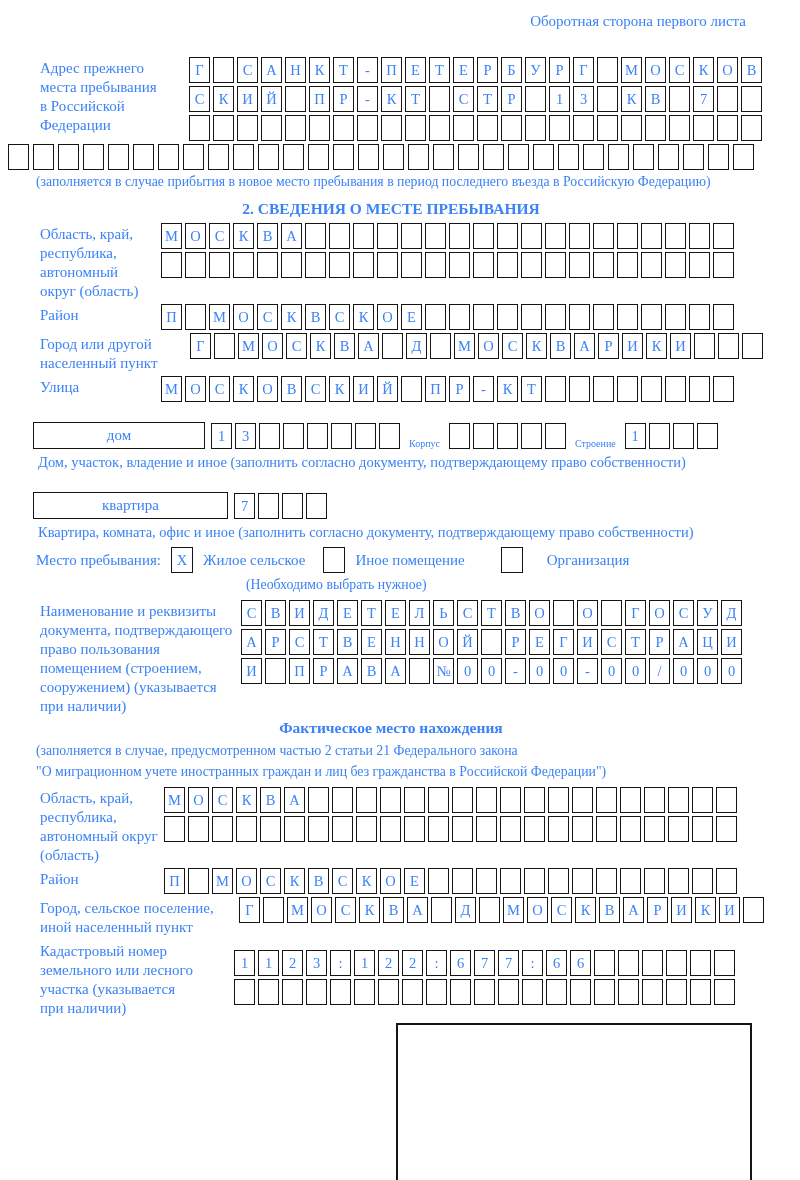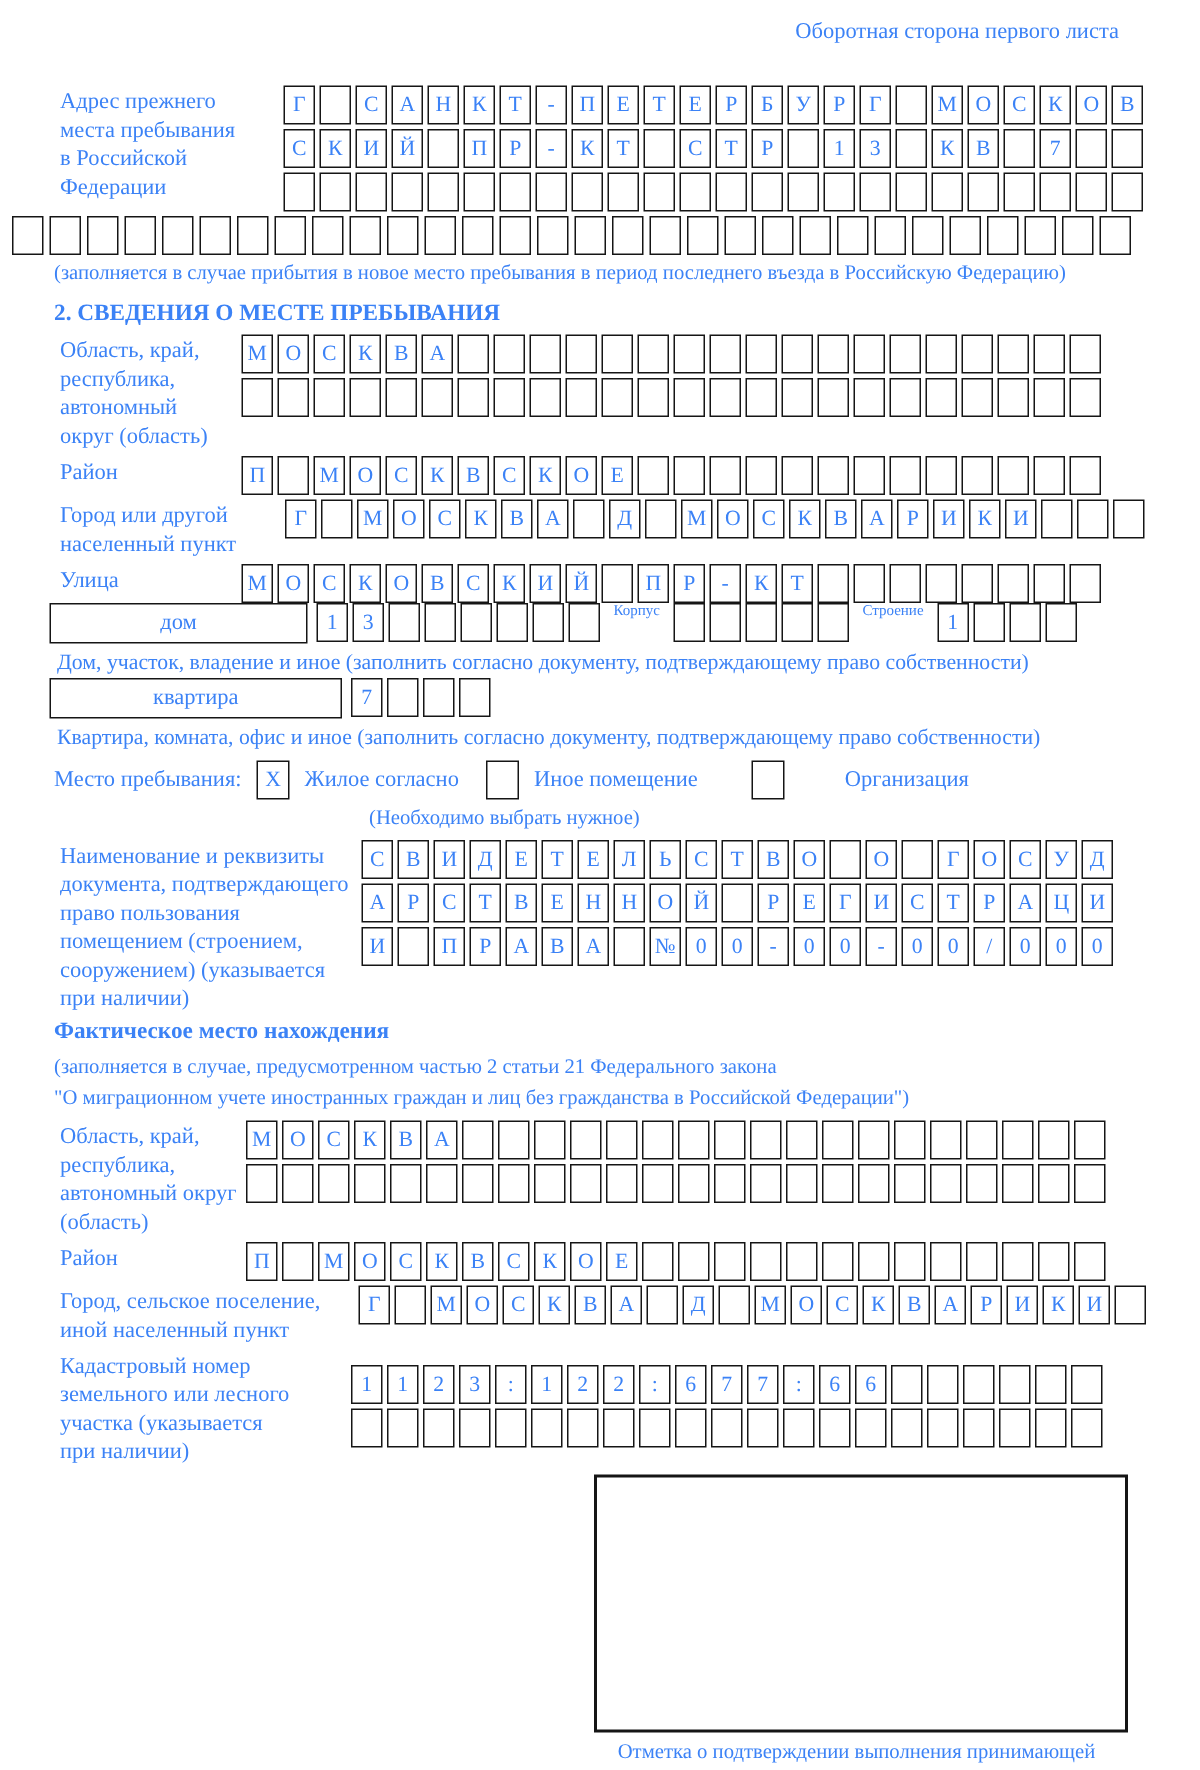--- a/index.html
+++ b/index.html
@@ -23,22 +23,22 @@
   .cellcol{display:flex;flex-direction:column;row-gap:3px;}
   .cells{display:flex;gap:3px;}
   .cb{
     flex:none;box-sizing:border-box;width:21px;height:26px;
     border:1.5px solid #151515;display:flex;align-items:center;justify-content:center;
     font-size:14.5px;line-height:1;background:#fff;
   }
   .fullrow{margin-left:-28px;margin-top:3px;gap:4px;}
   .note{font-size:13.8px;line-height:18px;margin-top:3px;}
   .note-left{font-size:14.5px;line-height:19px;text-align:left;margin-top:4px;margin-left:2px;}
-  .h2{font-weight:bold;font-size:15.5px;text-align:left;margin:8px 0 5px 0;line-height:19px;}
-  .domrow{display:flex;align-items:flex-start;margin-left:-3px;margin-top:0;}
+  .h2{font-weight:bold;font-size:15.5px;text-align:center;margin:8px 0 5px 0;line-height:19px;}
+  .domrow{display:flex;align-items:flex-end;margin-left:-3px;margin-top:20px;}
   .bigbox{
     flex:none;box-sizing:border-box;height:27px;border:1.5px solid #151515;
     display:flex;align-items:center;justify-content:center;font-size:15px;background:#fff;
   }
   .bw172{width:172px;}
   .bw195{width:195px;}
   .inllbl{font-size:10px;margin:0 9px;white-space:nowrap;}
   .ml6{margin-left:6px;}
   .stayrow{display:flex;align-items:center;margin-top:5px;}
   .stayrow .cbx{width:22px;height:26px;}
@@ -374,25 +374,25 @@
         <span class="cb"></span>
         <span class="cb"></span>
         <span class="cb"></span>
       </div>
   </div>
   <div class="note-left">Квартира, комната, офис и иное (заполнить согласно документу, подтверждающему право собственности)</div>
 
   <div class="stayrow">
     <span>Место пребывания:</span>
     <span class="cb cbx" style="margin-left:10px;">X</span>
-    <span class="optlbl" style="margin-left:10px;">Жилое согласно</span>
+    <span class="optlbl" style="margin-left:10px;">Жилое сельское</span>
     <span class="cb cbx" style="margin-left:18px;"></span>
     <span class="optlbl" style="margin-left:10px;">Иное помещение</span>
     <span class="cb cbx" style="margin-left:36px;"></span>
-    <span class="optlbl" style="margin-left:40px;">Организация</span>
+    <span class="optlbl" style="margin-left:24px;">Организация</span>
   </div>
   <div class="choosenote">(Необходимо выбрать нужное)</div>
 
   <div class="field docfield">
     <div class="lbl w201 pre">Наименование и реквизиты
 документа, подтверждающего
 право пользования
 помещением (строением,
 сооружением) (указывается
 при наличии)</div>

